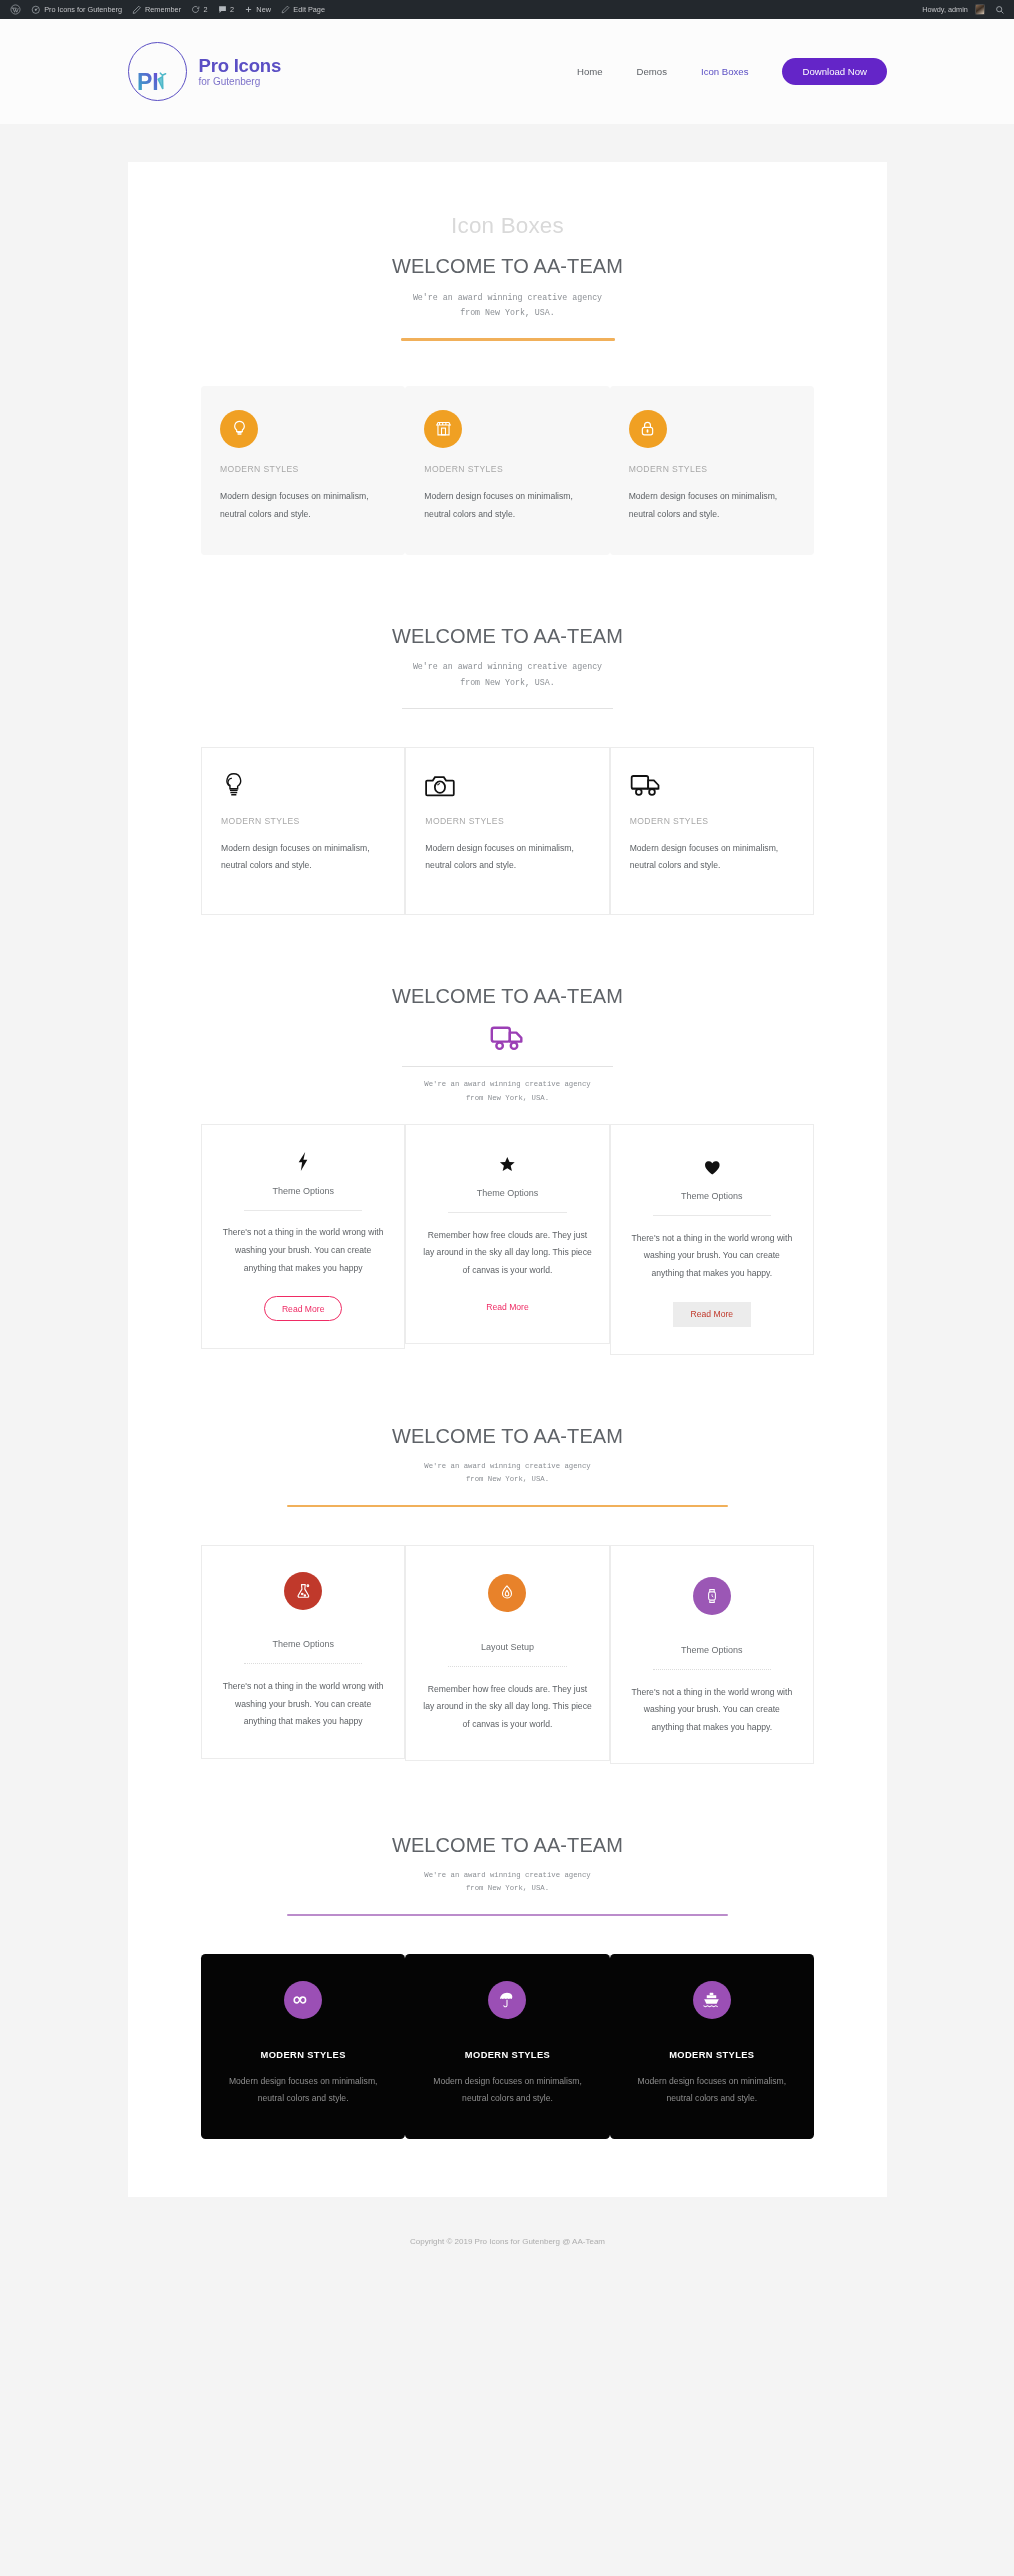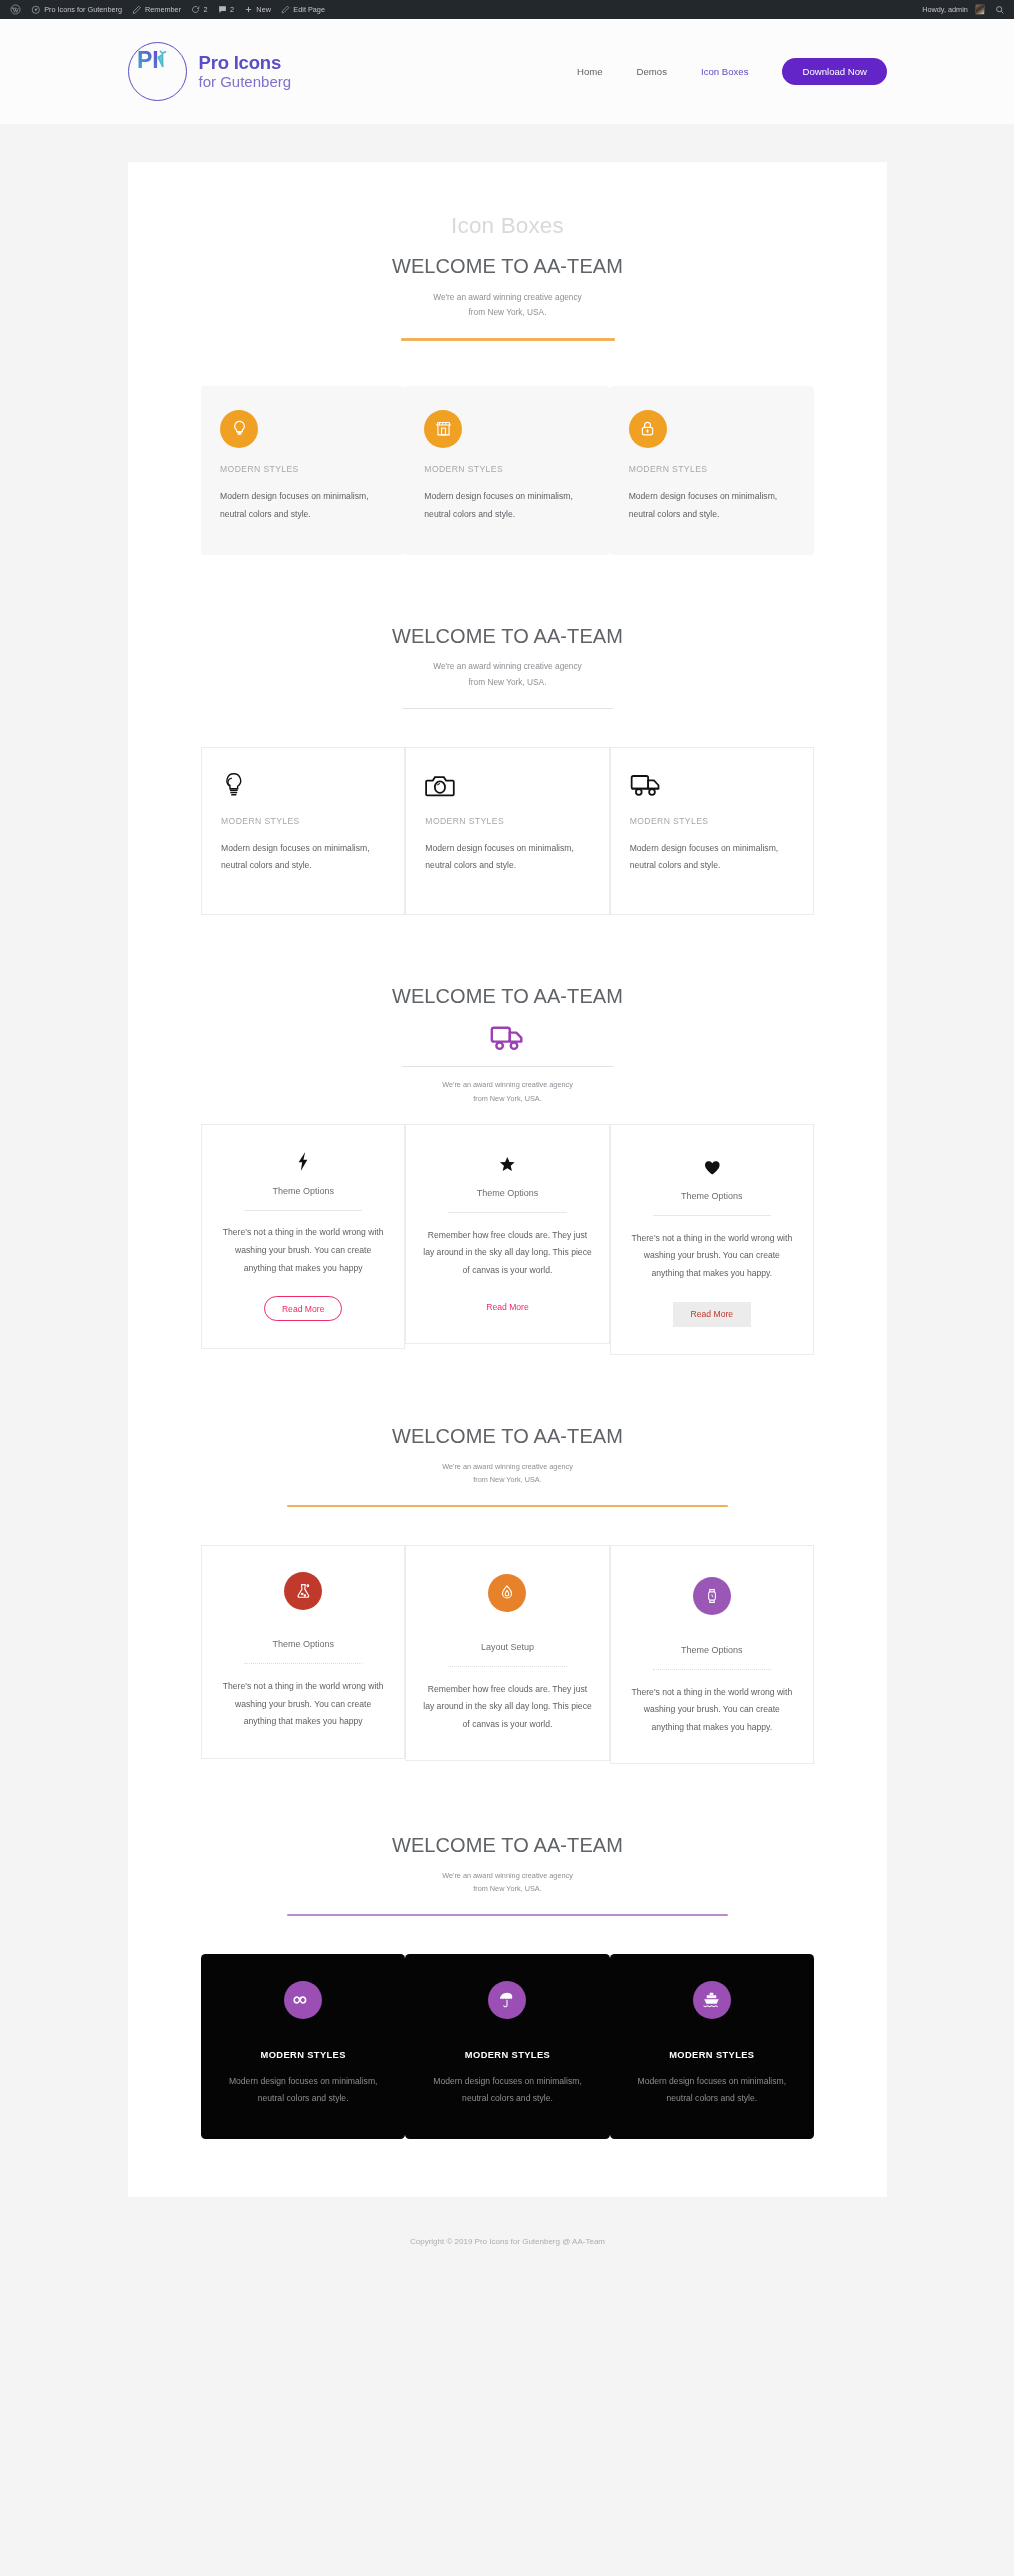--- a/index.html
+++ b/index.html
@@ -45,28 +45,28 @@
     height: 105px;
     background: #fcfcfc;
     display: flex;
     align-items: center;
     padding: 0 128px;
   }
   .brand { display: flex; align-items: center; gap: 11.5px; }
   .brand-mark {
     width: 59px; height: 59px; border-radius: 50%;
     border: 1.3px solid #5b4fc4;
-    display: flex; align-items: flex-start; justify-content: center;
+    display: flex; align-items: flex-end; justify-content: center;
     position: relative;
   }
   .brand-text { line-height: 1.05; }
   .brand-title {
     font-size: 18.5px; font-weight: bold; color: #5b4fc4; letter-spacing: -0.2px;
   }
-  .brand-sub { font-size: 15px; color: #7d72c9; margin-top: 1.9px; }
+  .brand-sub { font-size: 10px; color: #7d72c9; margin-top: 1.9px; }
 
   .nav { margin-left: auto; display: flex; align-items: center; gap: 34px; }
   .nav a {
     font-size: 9.6px; color: #5f6368; text-decoration: none; white-space: nowrap;
   }
   .nav a.current { color: #5b4fc4; }
   .btn-download {
     background: #6425c8;
     color: #fff;
     font-size: 9.6px;
@@ -91,21 +91,21 @@
   .pagetitle {
     text-align: center; font-size: 22.4px; font-weight: normal;
     color: #d9d9d9; letter-spacing: 0.2px; margin-bottom: 16px;
   }
   .h-title {
     text-align: center; font-size: 20px; font-weight: normal;
     color: #5f6368; letter-spacing: 0.1px;
   }
   .h-sub {
     text-align: center; font-size: 8.3px; color: #8b8f94;
-    line-height: 1.85; margin-top: 11.5px;
+    line-height: 1.85; margin-top: 11.5px; font-family: Liberation Mono, monospace;
   }
   .h-sub.small { font-size: 7.3px; }
 
   .rule { height: 2.6px; border-radius: 1.3px; margin: 18px auto 0; }
   .rule.orange { width: 214px; background: #f1b05a; }
   .rule.thin-grey { width: 211px; height: 0.6px; background: #e2e2e2; border-radius: 0; }
   .rule.purple { width: 217px; background: #bb8ccb; }
 
   
   .grid { display: flex; }

